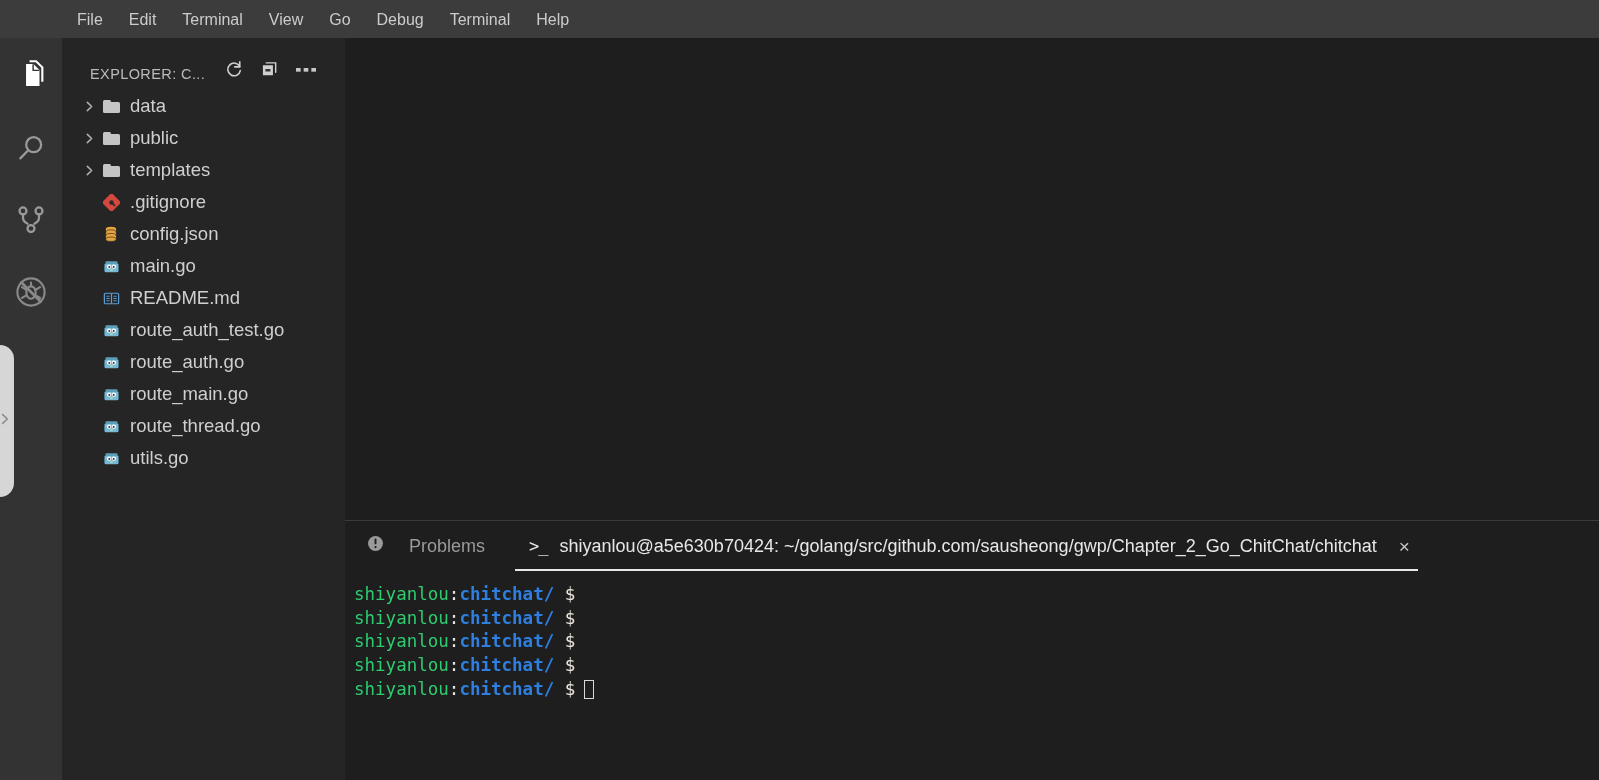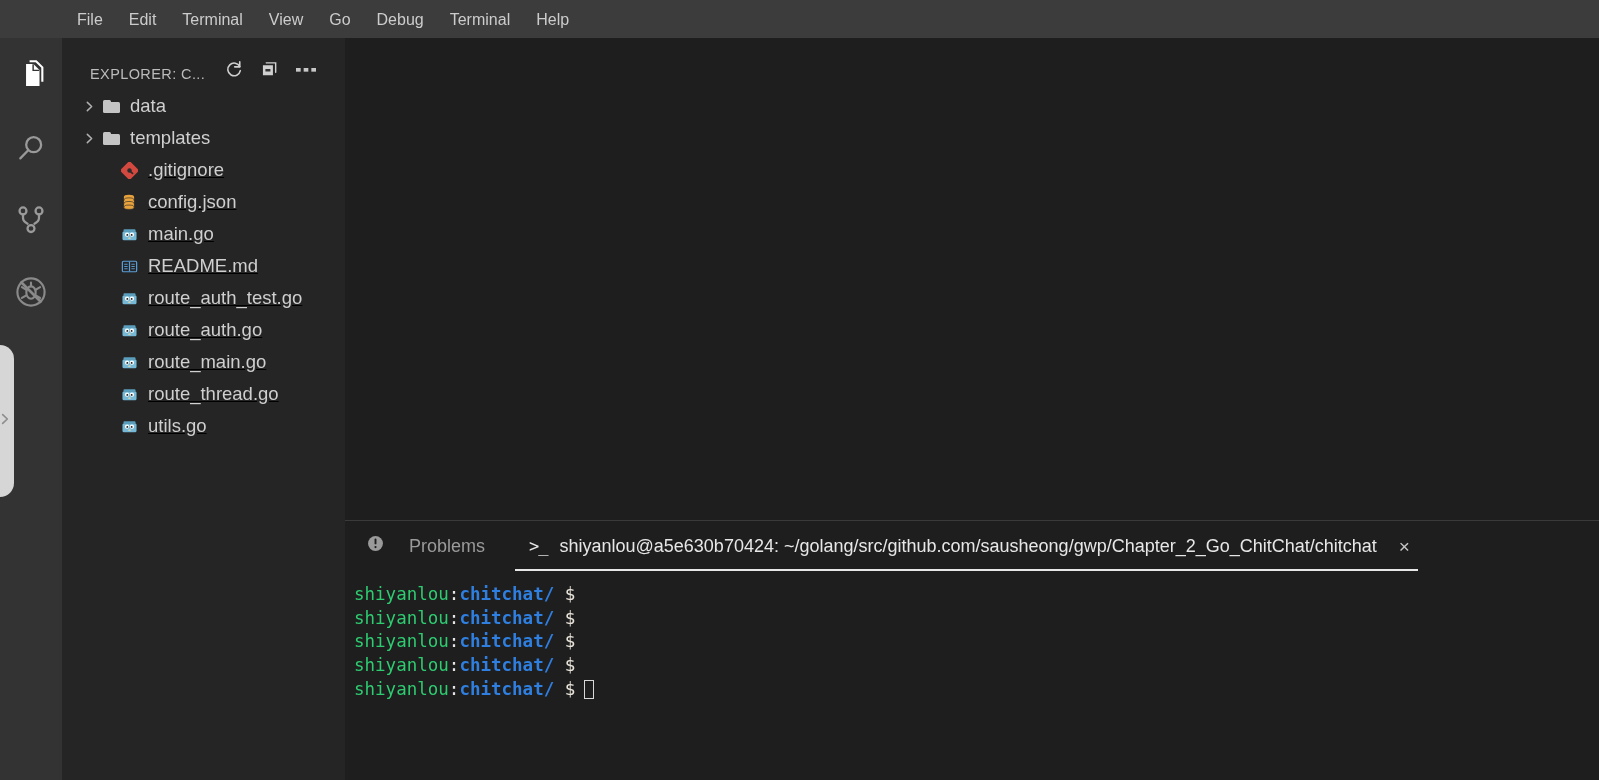--- a/index.html
+++ b/index.html
@@ -49,21 +49,21 @@
   .sb-act { width: 22px; height: 22px; display: flex; align-items: center; justify-content: center; cursor: pointer; }
 
   .tree { padding-top: 8px; }
   .tree-row {
     height: 32px; display: flex; align-items: center; padding-left: 16px;
     cursor: pointer; white-space: nowrap;
   }
   .twisty { width: 22px; display: flex; align-items: center; justify-content: center; flex: 0 0 22px; }
   .ic { width: 22px; flex: 0 0 22px; display: flex; align-items: center; justify-content: center; margin-right: 8px; }
   .tree-label { color: #cfcfcf; font-size: 18.5px; line-height: 20px; }
-  .tree-row.file { padding-left: 56px; text-decoration: underline; }
+  .tree-row.file { padding-left: 38px; }
 
   
   .folder-ic { width: 17px; height: 13px; position: relative; }
   .folder-ic:before {
     content:""; position:absolute; left:0; top:2px; width:17px; height:11px;
     background:#c5c5c5; border-radius:1.5px;
   }
   .folder-ic:after {
     content:""; position:absolute; left:0; top:0px; width:8px; height:4px;
     background:#c5c5c5; border-radius:1.5px 1.5px 0 0;
@@ -223,20 +223,31 @@
           <svg width="13" height="13" viewBox="0 0 12 12" fill="none" stroke="#b0b0b0" stroke-width="1.4">
             <path d="M4 2.2 8 6l-4 3.8" stroke-linecap="round" stroke-linejoin="round"></path>
           </svg>
         </span>
         <span class="ic">
             <span class="folder-ic"></span>
           </span>
         <span class="tree-label">data</span>
       </div>
 
+      <div class="tree-row">
+        <span class="twisty">
+          <svg width="13" height="13" viewBox="0 0 12 12" fill="none" stroke="#b0b0b0" stroke-width="1.4">
+            <path d="M4 2.2 8 6l-4 3.8" stroke-linecap="round" stroke-linejoin="round"></path>
+          </svg>
+        </span>
+        <span class="ic">
+            <span class="folder-ic"></span>
+          </span>
+        <span class="tree-label">public</span>
+      </div>
 
       <div class="tree-row">
         <span class="twisty">
           <svg width="13" height="13" viewBox="0 0 12 12" fill="none" stroke="#b0b0b0" stroke-width="1.4">
             <path d="M4 2.2 8 6l-4 3.8" stroke-linecap="round" stroke-linejoin="round"></path>
           </svg>
         </span>
         <span class="ic">
             <span class="folder-ic"></span>
           </span>

